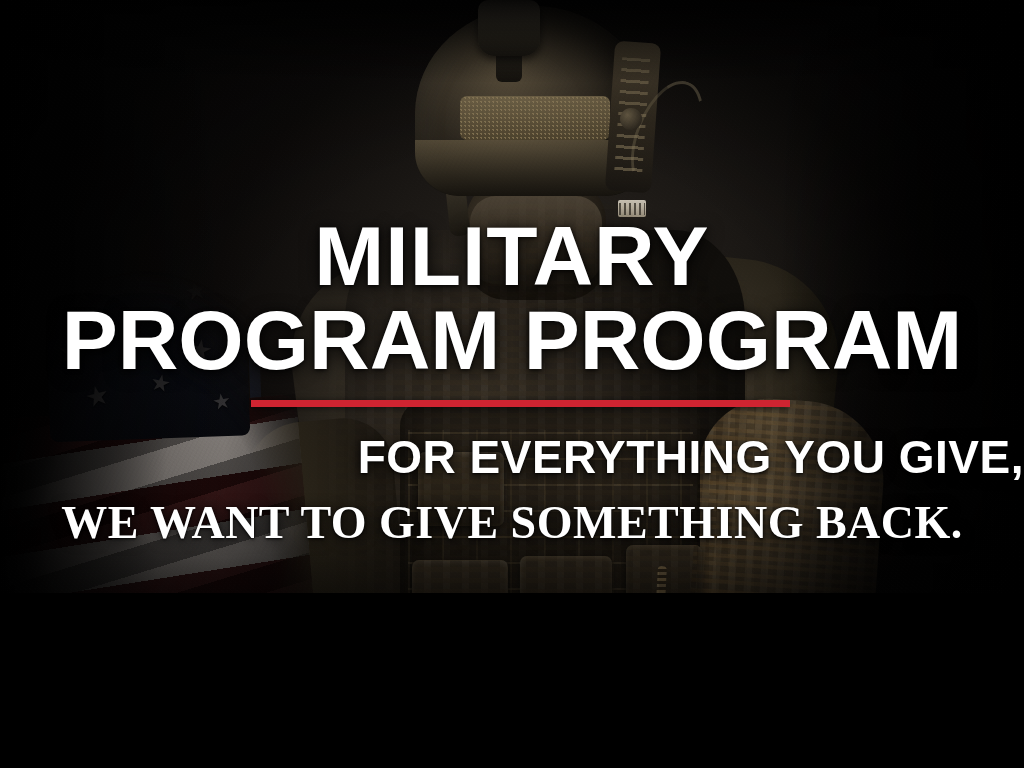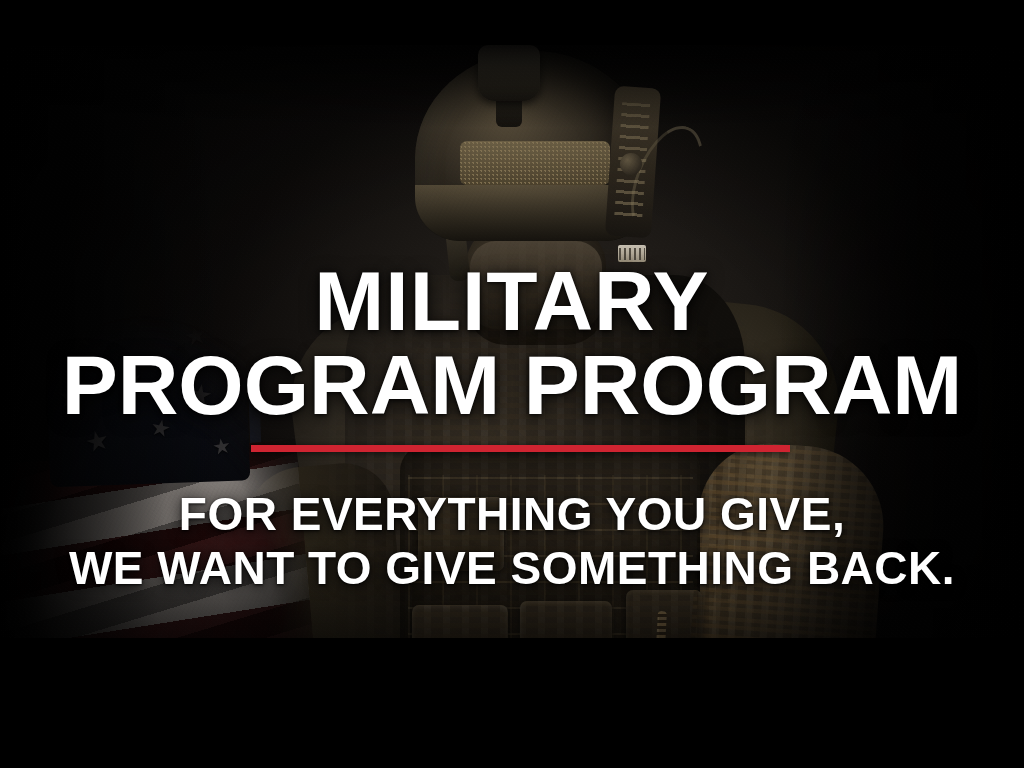--- a/index.html
+++ b/index.html
@@ -2,21 +2,21 @@
 <html><head>
 <meta charset="utf-8">
 <style>
   html,body{margin:0;padding:0;background:#000;}
   body{
     width:1024px;height:768px;overflow:hidden;
     font-family:"Liberation Sans", sans-serif;
   }
   .stage{
     position:relative;width:1024px;height:593px;
-    background:#070707;overflow:hidden;margin-top:45px;
+    background:#070707;overflow:hidden;
   }
 
   
   .bg-base{
     position:absolute;inset:0;
     background:
       radial-gradient(ellipse 520px 430px at 560px 300px, #2a2520 0%, #1a1714 38%, #0c0a09 66%, #060606 100%),
       #050505;
   }
   .vignette{
@@ -242,22 +242,22 @@
   .h-line2{top:298px;font-size:84px;line-height:84px;letter-spacing:0px;}
   .divider{
     position:absolute;left:251px;top:400px;width:539px;height:7px;
     background:#cf2431;box-shadow:0 1px 6px rgba(0,0,0,.6);
   }
   .sub{
     position:absolute;left:0;right:0;text-align:center;
     color:#ffffff;font-weight:700;white-space:nowrap;
     text-shadow:0 2px 14px rgba(0,0,0,.88), 0 1px 3px rgba(0,0,0,.9);
   }
-  .s-line1{top:444px;font-size:46px;line-height:50px;letter-spacing:.5px;}
-  .s-line2{top:498px;font-size:46px;line-height:50px;letter-spacing:.5px;}
+  .s-line1{top:432px;font-size:46px;line-height:50px;letter-spacing:.5px;text-align:right;}
+  .s-line2{top:498px;font-size:46px;line-height:50px;letter-spacing:.5px;font-family:Liberation Serif, serif;}
 </style>
 </head>
 <body>
 
 <div class="stage">
 
   <div class="bg-base"></div>
 
   <div class="figure">
 

